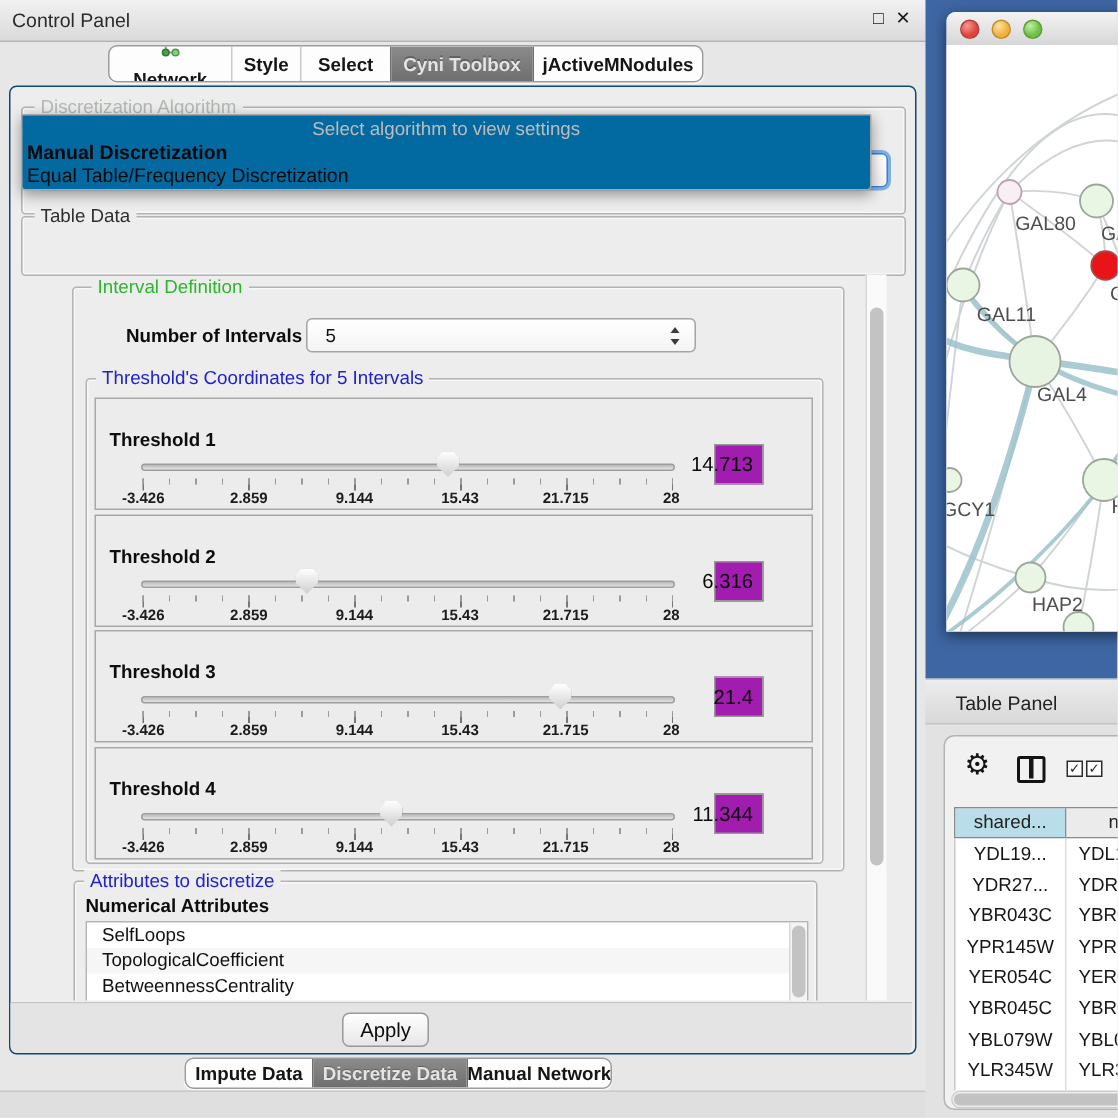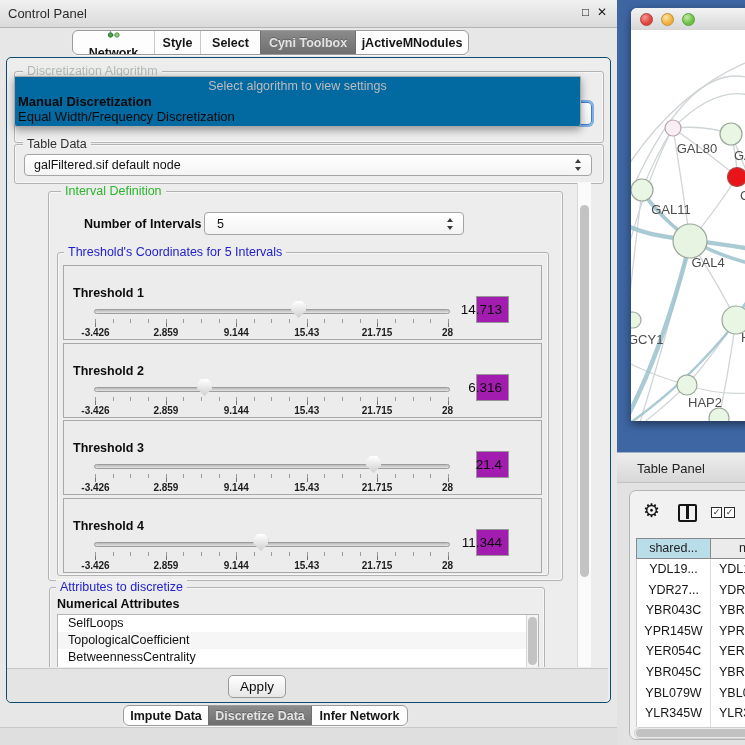--- a/index.html
+++ b/index.html
@@ -190,32 +190,25 @@
           <span class="caret">
               <span class="u"></span>
               <span class="d"></span>
             </span>
         </div>
       </div>
 
       <div id="popup">
         <div class="hint">Select algorithm to view settings</div>
         <div class="item b" style="top:17px;">Manual Discretization</div>
-        <div class="item" style="top:32px;">Equal Width/Frequency Discretization</div>
+        <div class="item" style="top:32px;">Equal Table/Frequency Discretization</div>
       </div>
 
       <div class="grp" style="left:7px;top:86px;width:588px;height:38px;">
         <span class="ttl dark">Table Data</span>
-        <div class="combo" style="left:9px;top:9px;width:568px;height:22px;">
-          <span>galFiltered.sif default node</span>
-          <span class="caret">
-              <span class="u"></span>
-              <span class="d"></span>
-            </span>
-        </div>
       </div>
 
       <div id="viewport">
 
         <div class="grp" style="left:34px;top:8px;width:513px;height:388px;">
           <span class="ttl green" style="left:12px;">Interval Definition</span>
 
           <span style="position:absolute;left:35px;top:25px;font-size:12.5px;font-weight:700;color:#0d0d0d;">Number of Intervals</span>
           <div class="combo" style="left:155px;top:20px;width:260px;height:23px;padding-left:12px;">
             <span>5</span>
@@ -323,21 +316,21 @@
     </div>
 
     <div class="seg" style="left:123px;top:705px;height:19px;">
       <div class="tab" style="width:80px;">
           <span>Impute Data</span>
         </div>
       <div class="tab sel" style="width:98px;">
           <span>Discretize Data</span>
         </div>
       <div class="tab" style="width:91px;">
-          <span>Infer Network</span>
+          <span>Manual Network</span>
         </div>
     </div>
 
     <div class="abs" style="left:0;top:727px;width:617px;height:18px;background:#dfdfdf;border-top:1px solid #c9c9c9;"></div>
   </div>
 
   <div id="rp">
     <div id="blue"></div>
 
     <div id="netwin">

